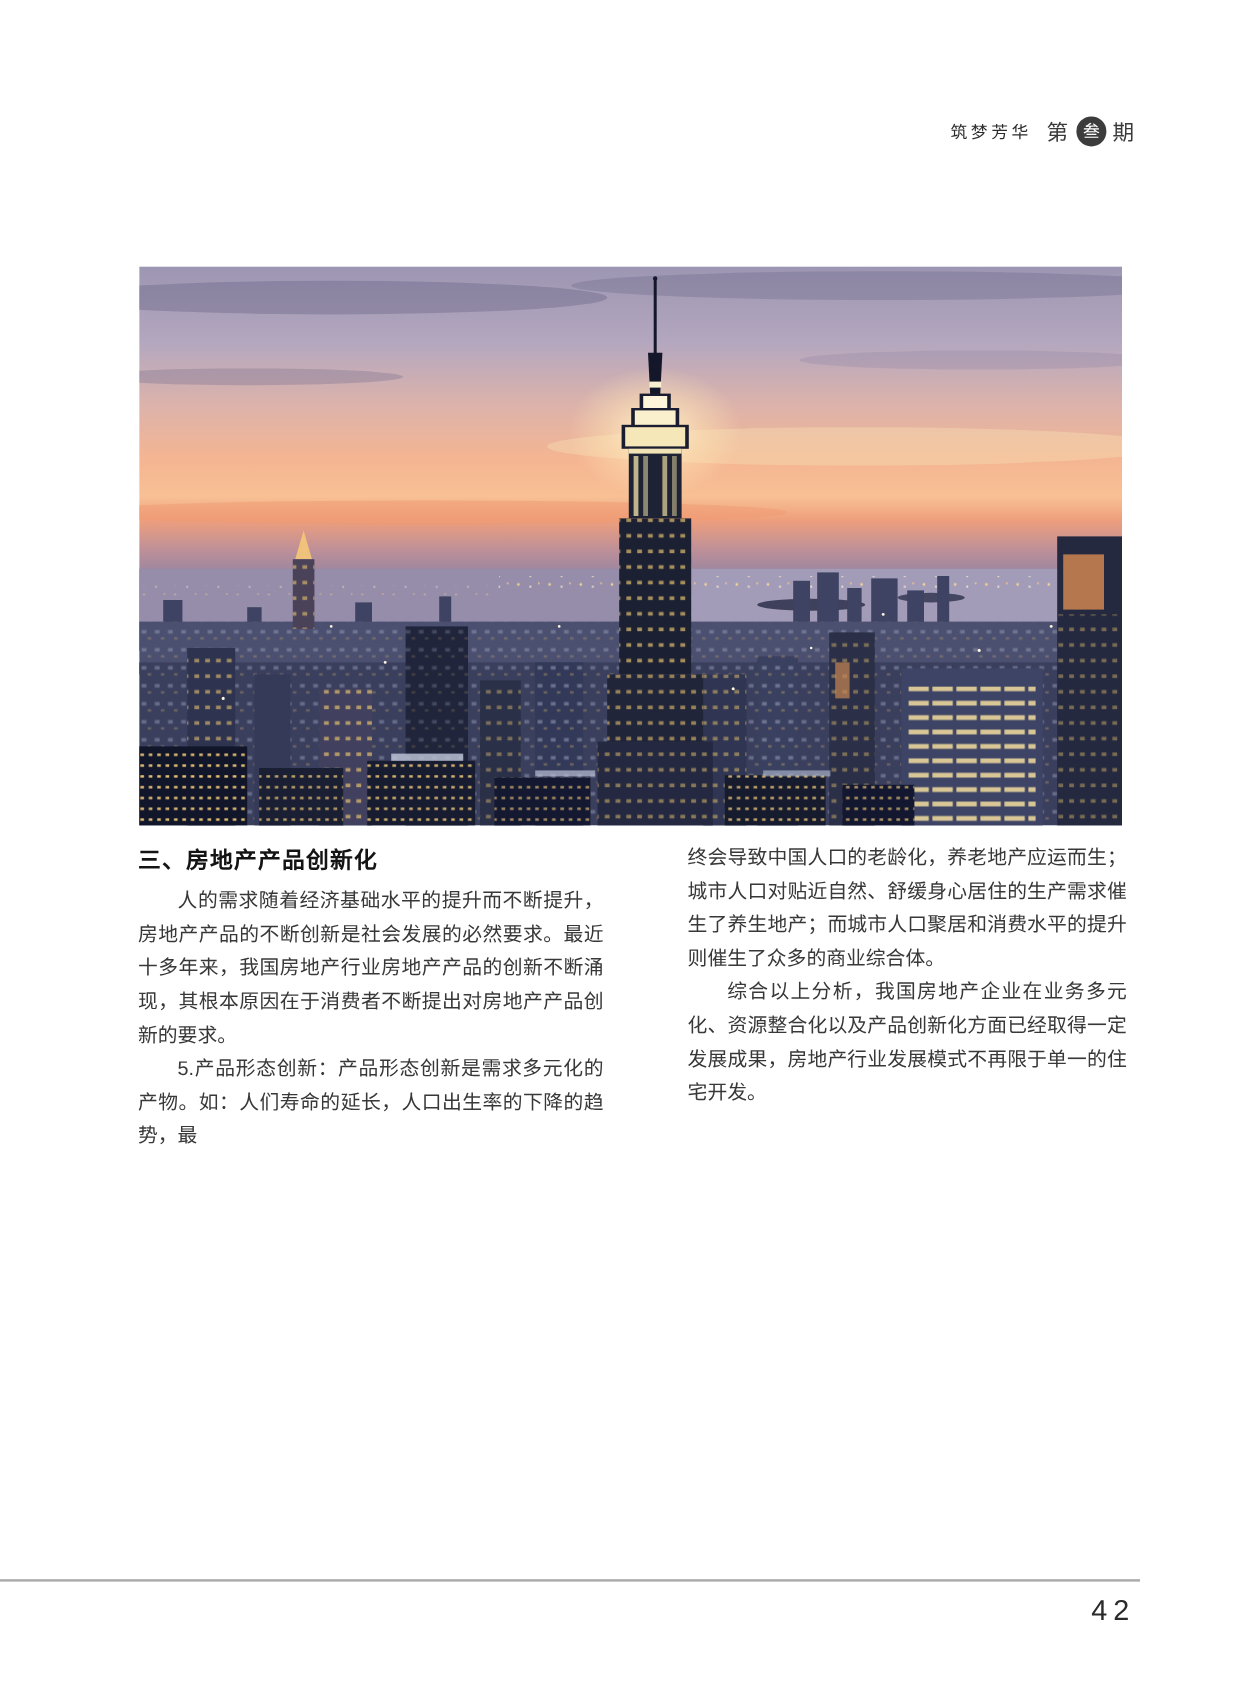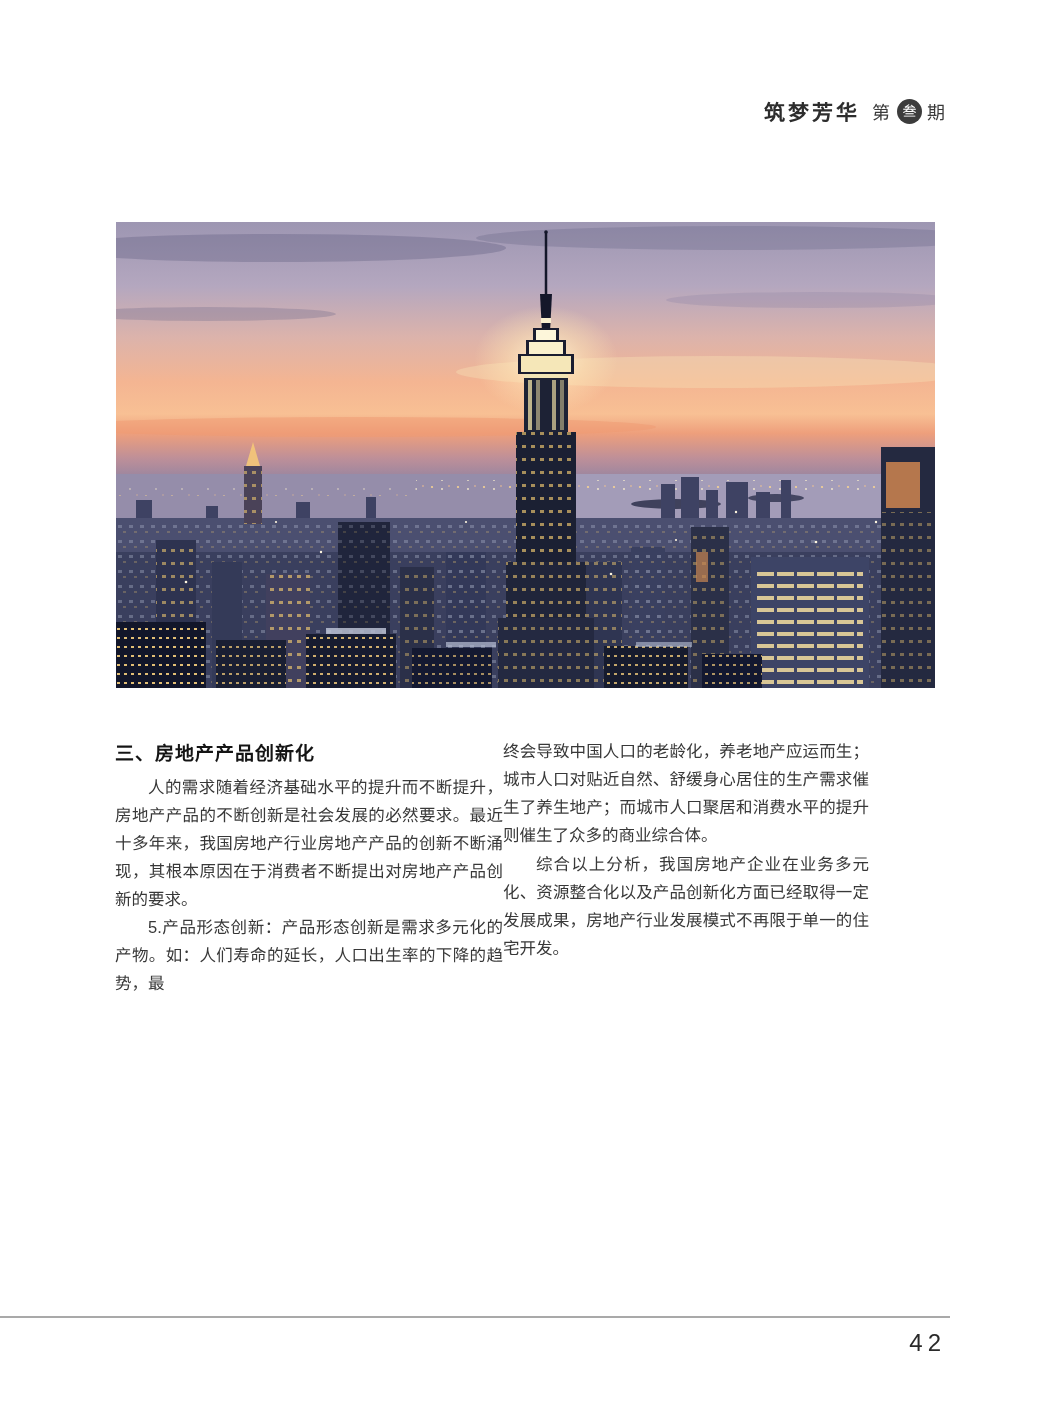--- a/index.html
+++ b/index.html
@@ -5,31 +5,31 @@
   html,body { margin:0; padding:0; background:#ffffff; }
   .page {
     position:relative; width:1050px; height:1417px; background:#ffffff;
     font-family:"Liberation Sans","DejaVu Sans",sans-serif; overflow:hidden;
   }
   
   .header {
     position:absolute; top:96px; right:103px;
     display:flex; align-items:center; gap:12px; color:#2d2d2d;
   }
-  .header .mag { font-weight:700; font-size:21px; letter-spacing:3px; }
+  .header .mag { font-weight:400; font-size:14px; letter-spacing:3px; }
   .header .issue { font-size:18px; letter-spacing:2px; display:flex; align-items:center; gap:5px; color:#3a3a3a; }
   .badge {
     width:25px; height:25px; border-radius:50%; background:#3c3c3c; color:#ffffff;
     font-size:14px; line-height:25px; text-align:center; display:inline-block; letter-spacing:0;
   }
   
   .photo { position:absolute; left:116px; top:222px; width:819px; height:466px; }
   .photo svg { display:block; }
   
-  .article { position:absolute; left:115px; top:738px; width:824px; display:flex; }
+  .article { position:absolute; left:115px; top:701px; width:824px; display:flex; gap:70px; }
   .col-left { width:388px; }
   .col-right { width:366px; }
   h2.heading { font-size:19px; font-weight:700; color:#141414; margin:0 0 8px 0; letter-spacing:1px; }
   p.para {
     margin:0; font-size:16.5px; line-height:28px; text-align:justify;
     color:#383838; text-indent:2em;
   }
   p.para.flush { text-indent:0;font-family:Liberation Serif, serif; }
   
   .footer-rule { position:absolute; left:0; top:1316px; width:950px; height:2px; background:#a9a9a9; }

